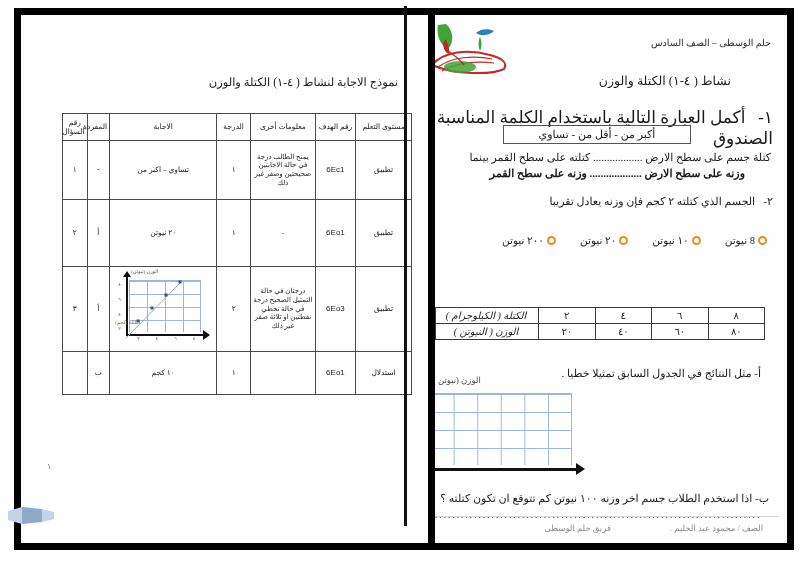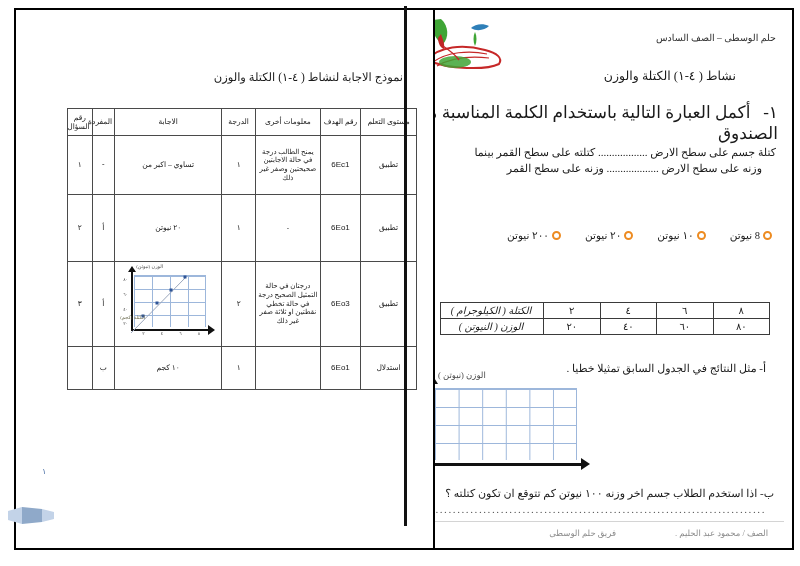--- a/index.html
+++ b/index.html
@@ -20,21 +20,21 @@
     width: 800px;
     height: 566px;
     background: #ffffff;
   }
 
   
   .sheet {
     position: absolute;
     top: 8px;
     height: 542px;
-    border: 2px solid #000000;
+    border: 7px solid #000000;
     background: #ffffff;
     box-sizing: border-box;
   }
   .sheet-right { right: 6px; width: 391px; }
   .sheet-left  { left: 14px;  width: 421px; }
 
   
   .spine {
     position: absolute;
     top: 6px;
@@ -94,22 +94,23 @@
   .q1-l1 {
     position: absolute;
     top: 136px;
     right: 16px;
     font-size: 11px;
     margin-left: 8px;
   }
   .q1-l2 {
     position: absolute;
     top: 152px;
-    right: 30px;
-    font-size: 11px;
+    right: 42px;
+    font-size: 11px;
+    font-weight: bold;
   }
 
   .q2-head {
     position: absolute;
     top: 180px;
     right: 14px;
     font-size: 11px;
   }
   .q2-sub {
     position: absolute;
@@ -420,24 +421,30 @@
     <div class="hdr-line">حلم الوسطى – الصف السادس</div>
 
     <div class="title-activity">نشاط  ( ٤-١) الكتلة والوزن</div>
 
     <div class="q1-head">
       <span>١-</span>
       &nbsp;
       <span>أكمل العبارة التالية باستخدام الكلمة المناسبة من الصندوق</span>
     </div>
 
+    <div class="wordbox">أكبر من   -    أقل من    -     تساوي</div>
 
     <div class="q1-l1">كتلة جسم على سطح الارض .................. كتلته على سطح القمر بينما</div>
     <div class="q1-l2">وزنه على سطح الارض  ................... وزنه على سطح القمر</div>
 
+    <div class="q2-head">
+      <span>٢-</span>
+      &nbsp;
+      <span>الجسم الذي كتلته ٢ كجم فإن وزنه يعادل تقريبا</span>
+    </div>
 
     <div class="q2-options">
       <div class="opt">
         <span class="bubble"></span>
         <span>8 نيوتن</span>
       </div>
       <div class="opt">
         <span class="bubble"></span>
         <span>١٠ نيوتن</span>
       </div>

